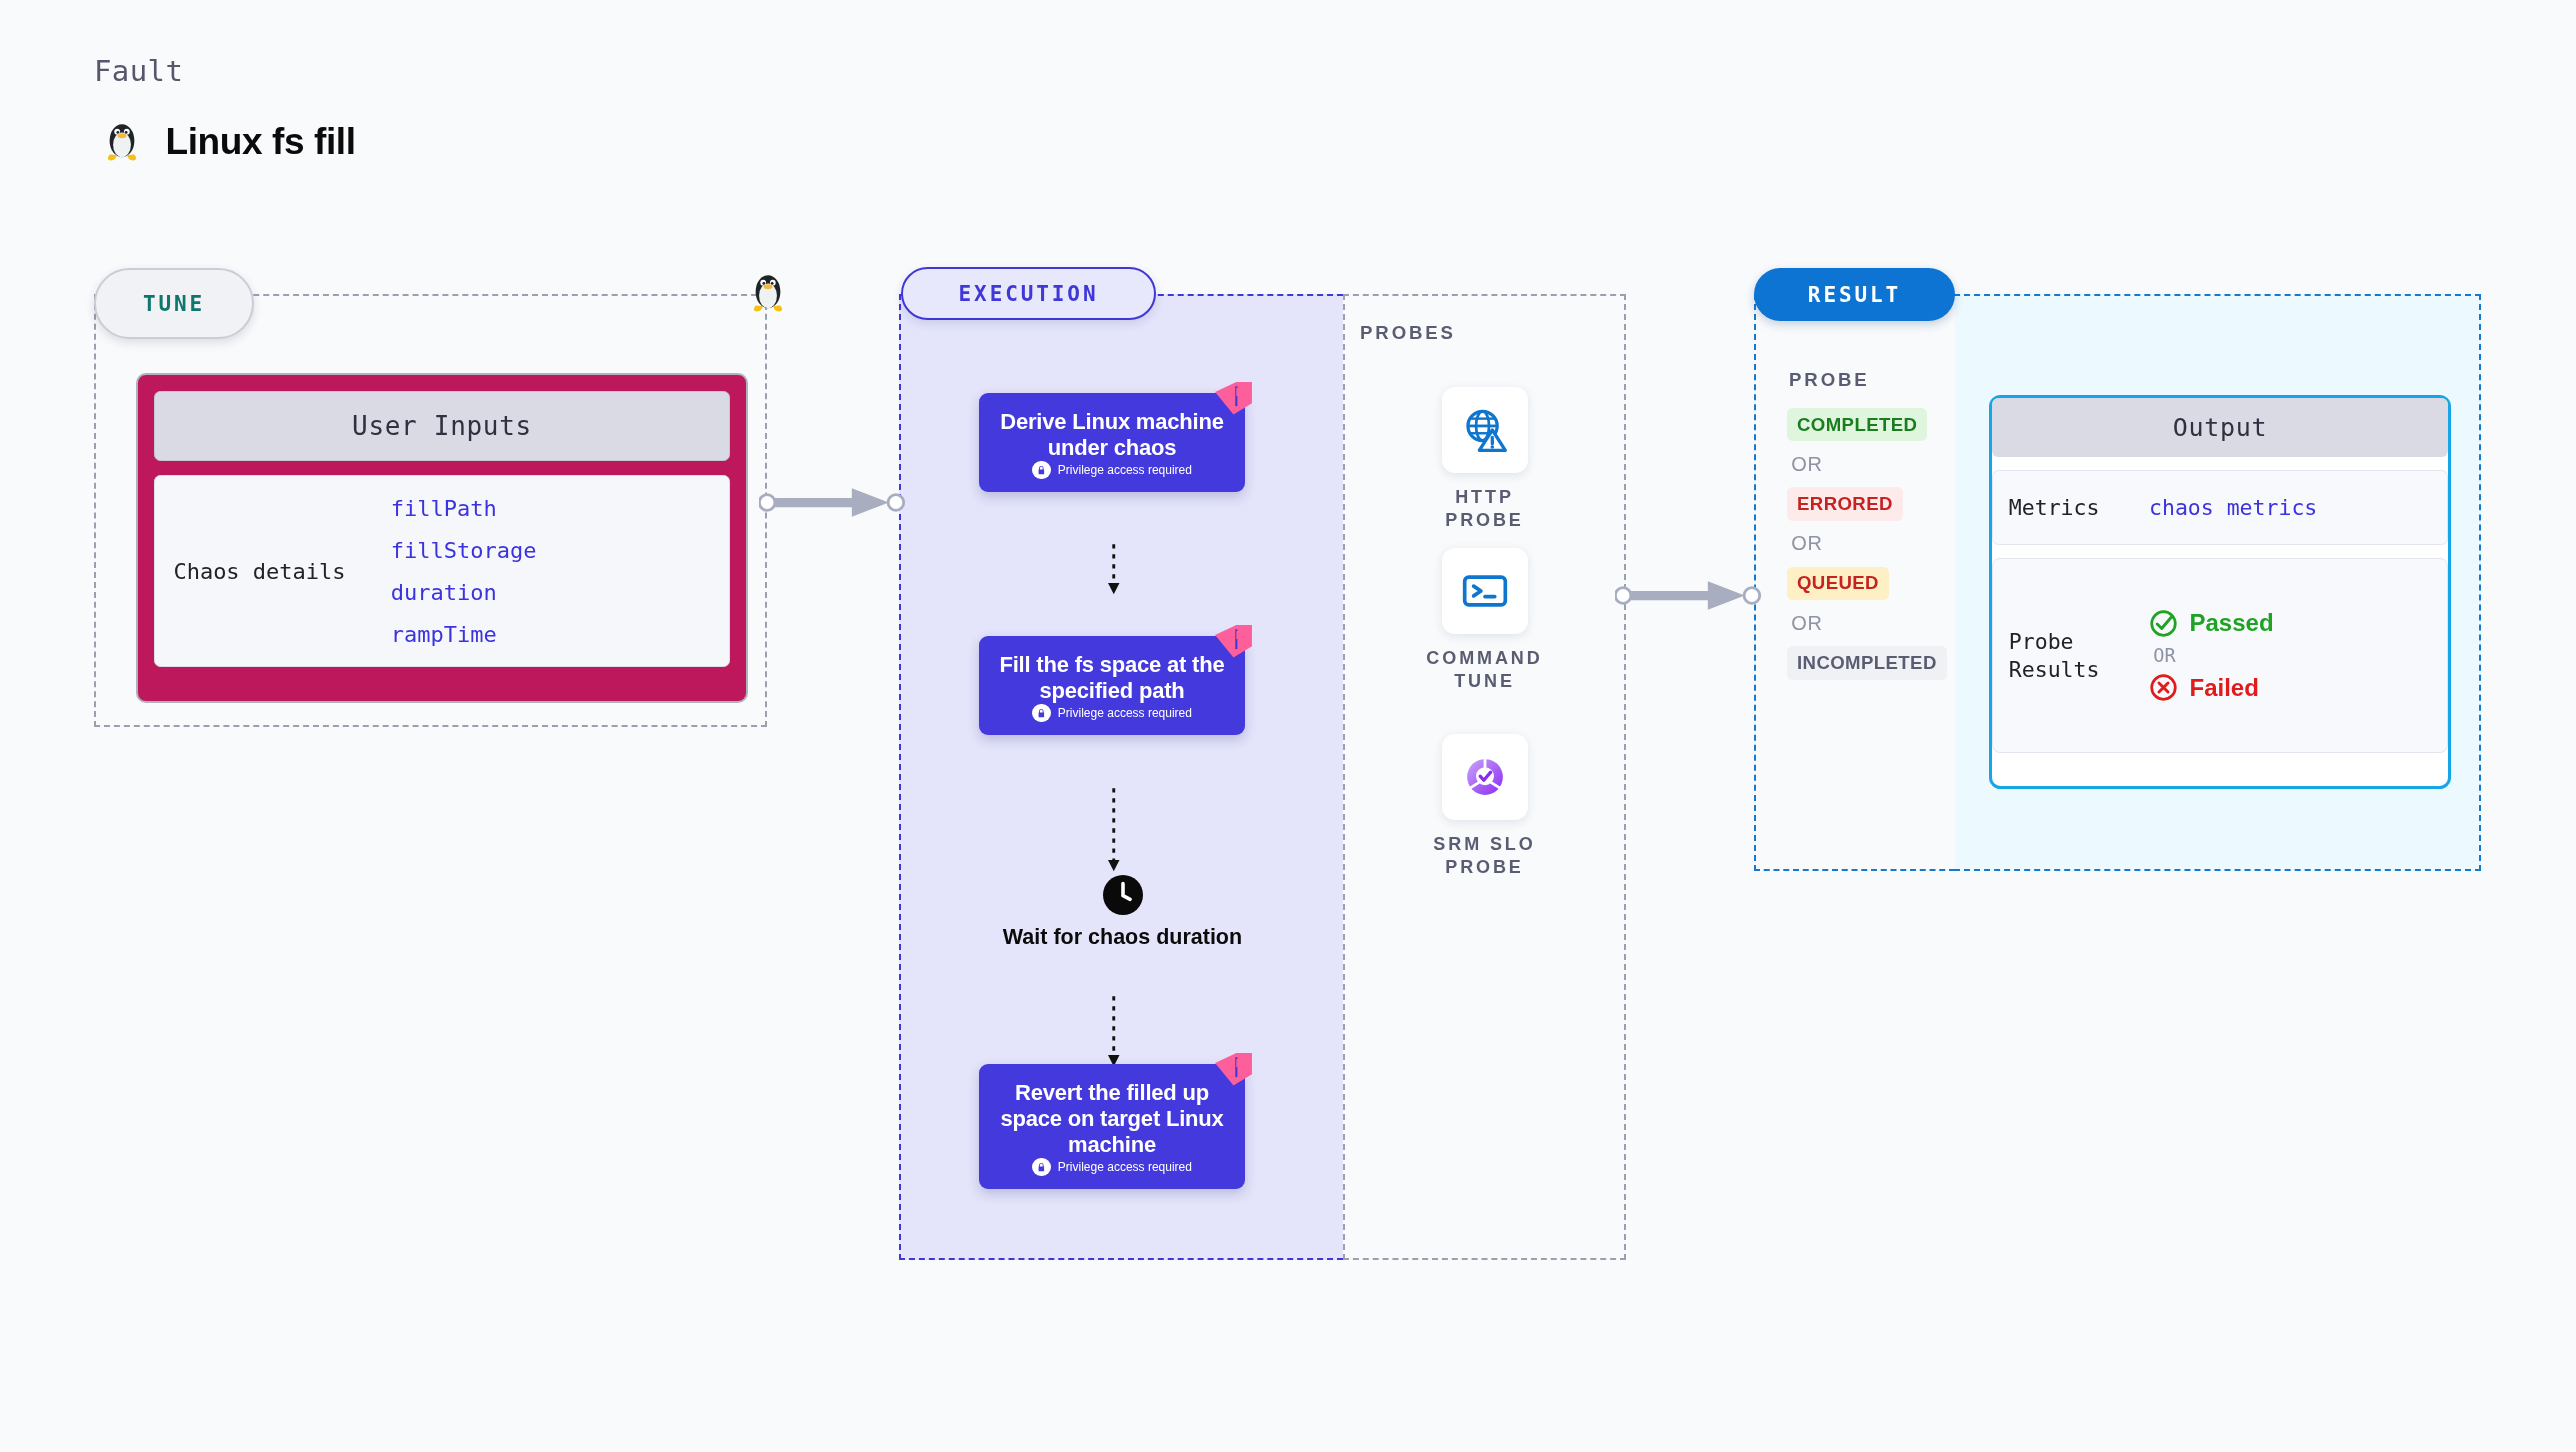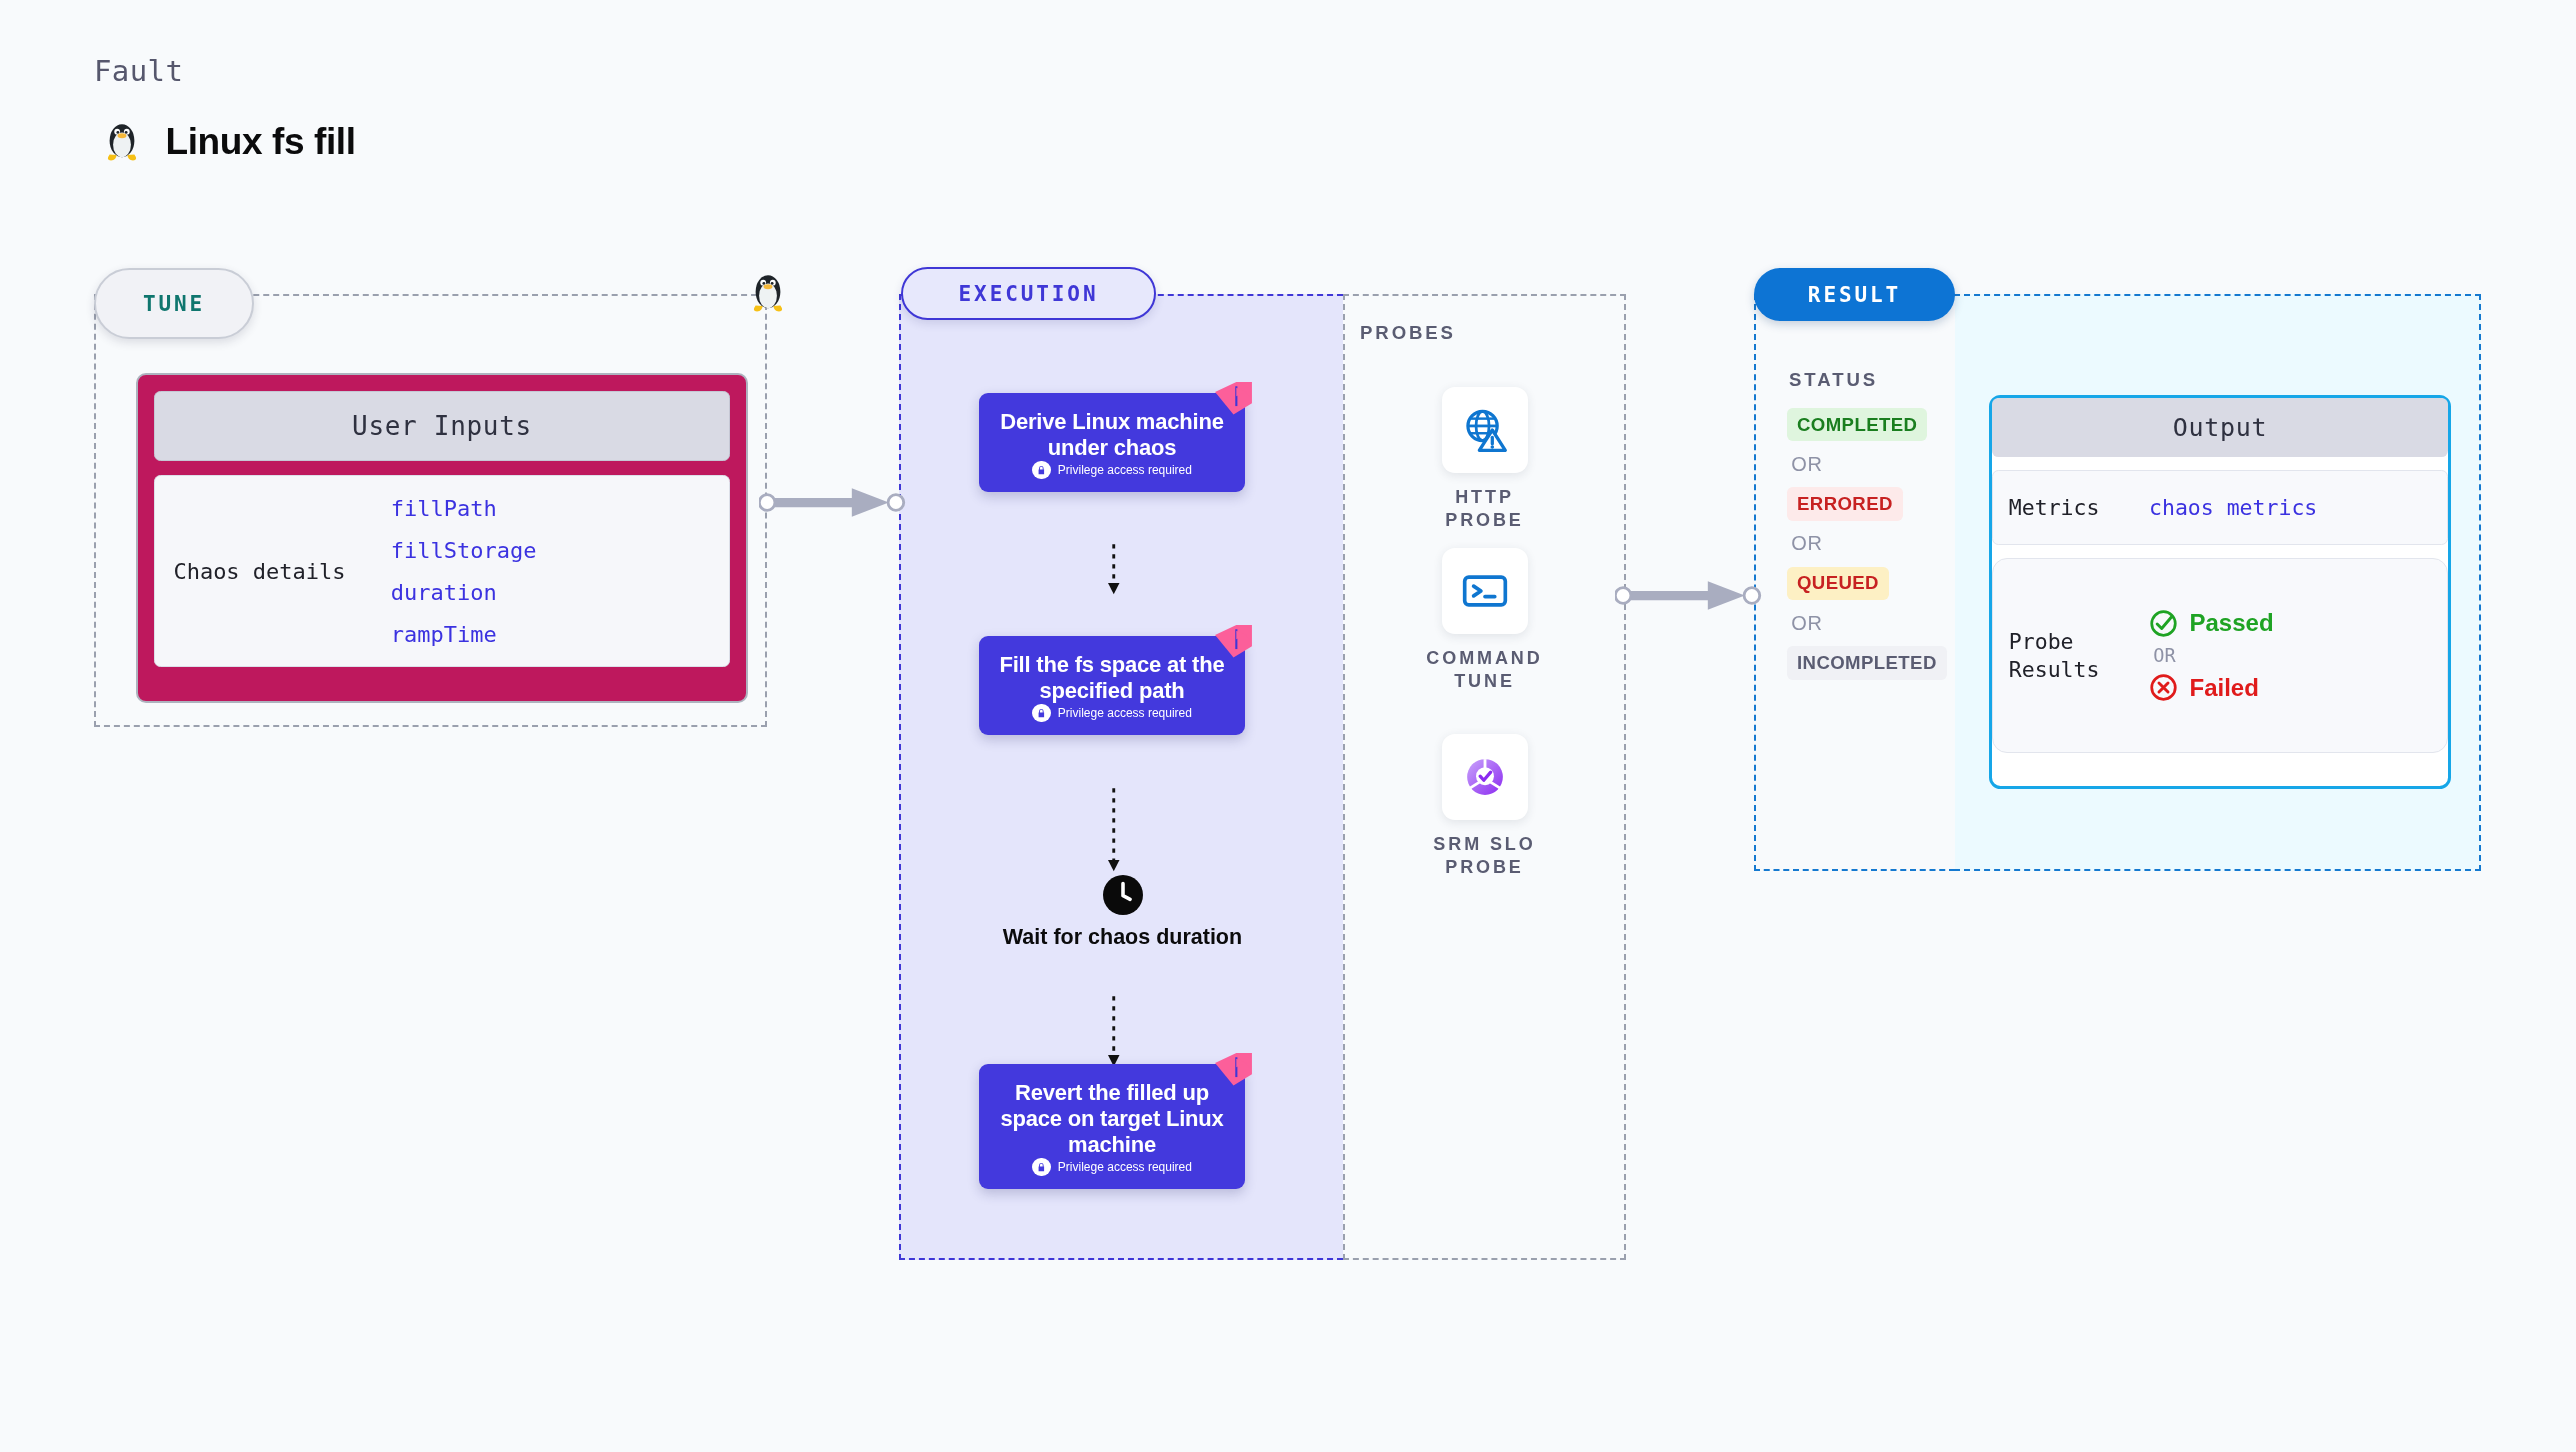--- a/index.html
+++ b/index.html
@@ -361,21 +361,21 @@
   #metrics-value {
     font-family: "DejaVu Sans Mono", monospace;
     font-size: 21.5px;
     color: #3b32e0;
   }
   #probe-results-row {
     margin-top: 13px;
     height: 195px;
     background: #f8f9fc;
     border: 0.7px solid #e2e5ed;
-    border-radius: 15px;
+    border-radius: 8px;
     display: flex;
     align-items: center;
     box-sizing: border-box;
   }
   #probe-results-values {
     display: flex;
     flex-direction: column;
     gap: 7.2px;
   }
   .verdict-row {
@@ -588,21 +588,21 @@
   <line x1="12" y1="26" x2="150" y2="26" stroke="#a9adc0" stroke-width="13"></line>
   <polygon points="130,6 182,26 130,46" fill="#a9adc0"></polygon>
   <circle cx="11" cy="26" r="11" fill="#ffffff" stroke="#a9adc0" stroke-width="4"></circle>
   <circle cx="192" cy="26" r="11" fill="#ffffff" stroke="#a9adc0" stroke-width="4"></circle>
 </svg>
 
 <div class="dashbox" id="result-right-box"></div>
 <div class="dashbox" id="result-status-box"></div>
 <div class="pill" id="result-pill">RESULT</div>
 
-<div id="status-title">STATUS</div>
+<div id="status-title">PROBE</div>
 
 <div id="status-list">
   <div class="status-badge" style="color:#1a7e1f;background:#dff5de;">COMPLETED</div>
   <div class="status-or">OR</div>
   <div class="status-badge" style="color:#c72121;background:#fdeaea;">ERRORED</div>
   <div class="status-or">OR</div>
   <div class="status-badge" style="color:#c72121;background:#fdf0c4;">QUEUED</div>
   <div class="status-or">OR</div>
   <div class="status-badge" style="color:#5a5c72;background:#f0f1f5;">INCOMPLETED</div>
 </div>

